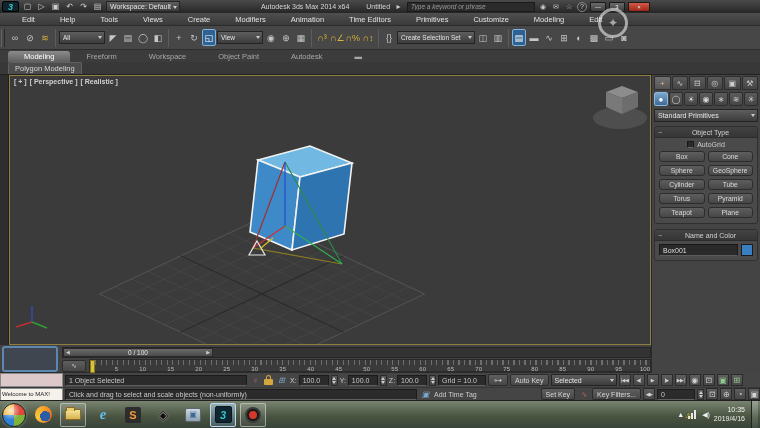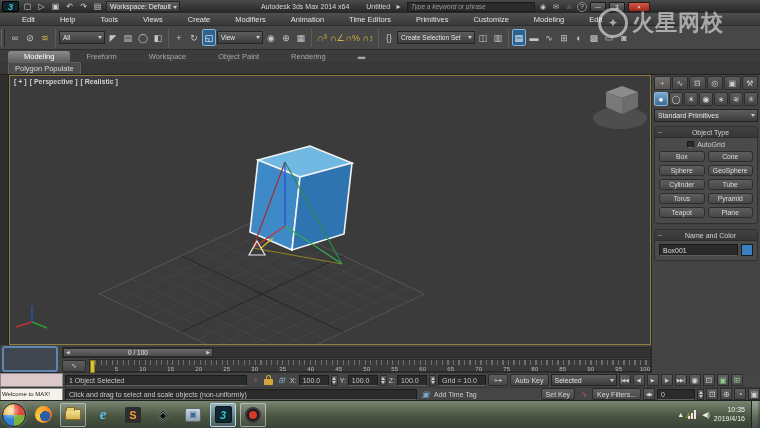--- a/index.html
+++ b/index.html
@@ -205,25 +205,25 @@
   <i class="tbi">▩</i>
   <i class="tbi">▭</i>
   <i class="tbi">◙</i>
 </div>
 
 <div class="abs ribbontabs">
   <span class="rtab active">Modeling</span>
   <span class="rtab">Freeform</span>
   <span class="rtab">Workspace</span>
   <span class="rtab">Object Paint</span>
-  <span class="rtab">Rendering</span>
+  <span class="rtab">Autodesk</span>
   <span class="rtab">▬</span>
 </div>
 <div class="abs polyrow">
-  <span class="polytab">Polygon Populate</span>
+  <span class="polytab">Polygon Modeling</span>
 </div>
 
 <div class="abs leftstrip"></div>
 <div class="abs viewport">
   <svg width="640" height="268" viewBox="0 0 640 268">
     <defs>
       <pattern id="gp" width="23" height="23" patternUnits="userSpaceOnUse">
         <path d="M0 0H23M0 0V23" stroke="#525252" stroke-width="1" fill="none"></path>
       </pattern>
     </defs>
@@ -492,14 +492,13 @@
     <div class="clock">
       <div>10:35</div>
       <div>2019/4/16</div>
     </div>
     <div class="showdesk"></div>
   </div>
 </div>
 
 <div class="watermark">
   <div class="wmlogo">✦</div>
-  <span class="wmtext">火星网校</span>
 </div>
 
 </body></html>

